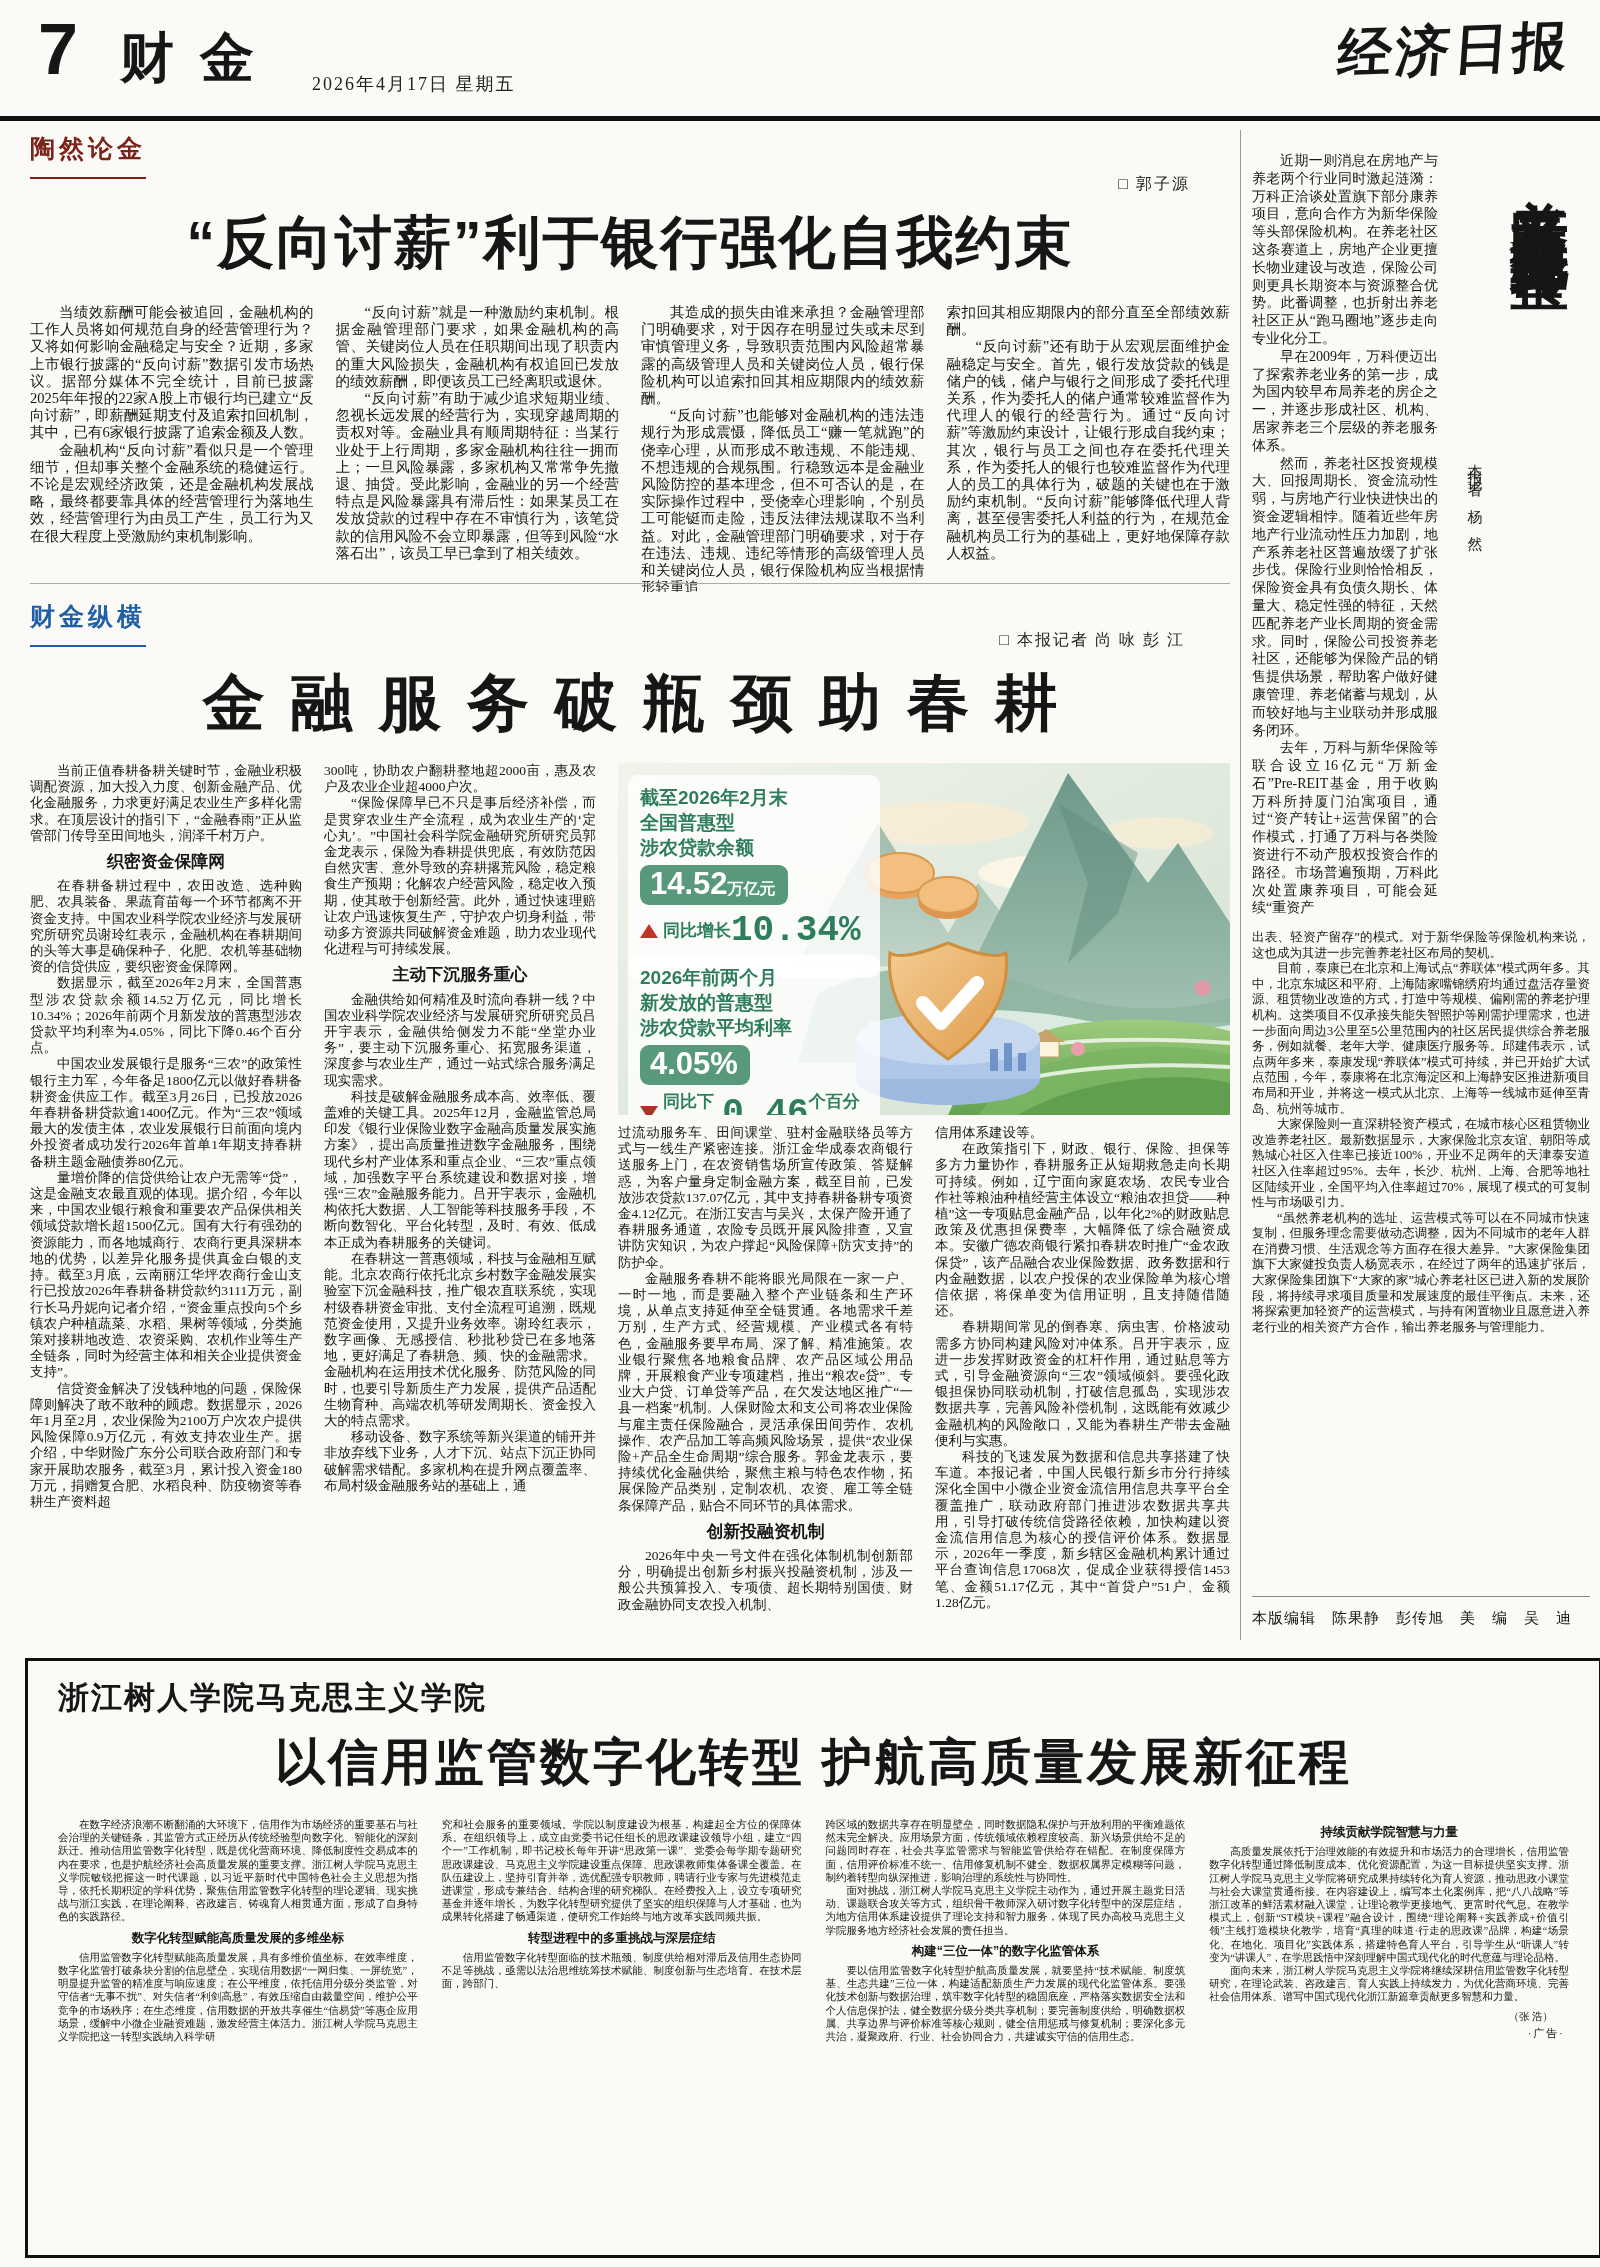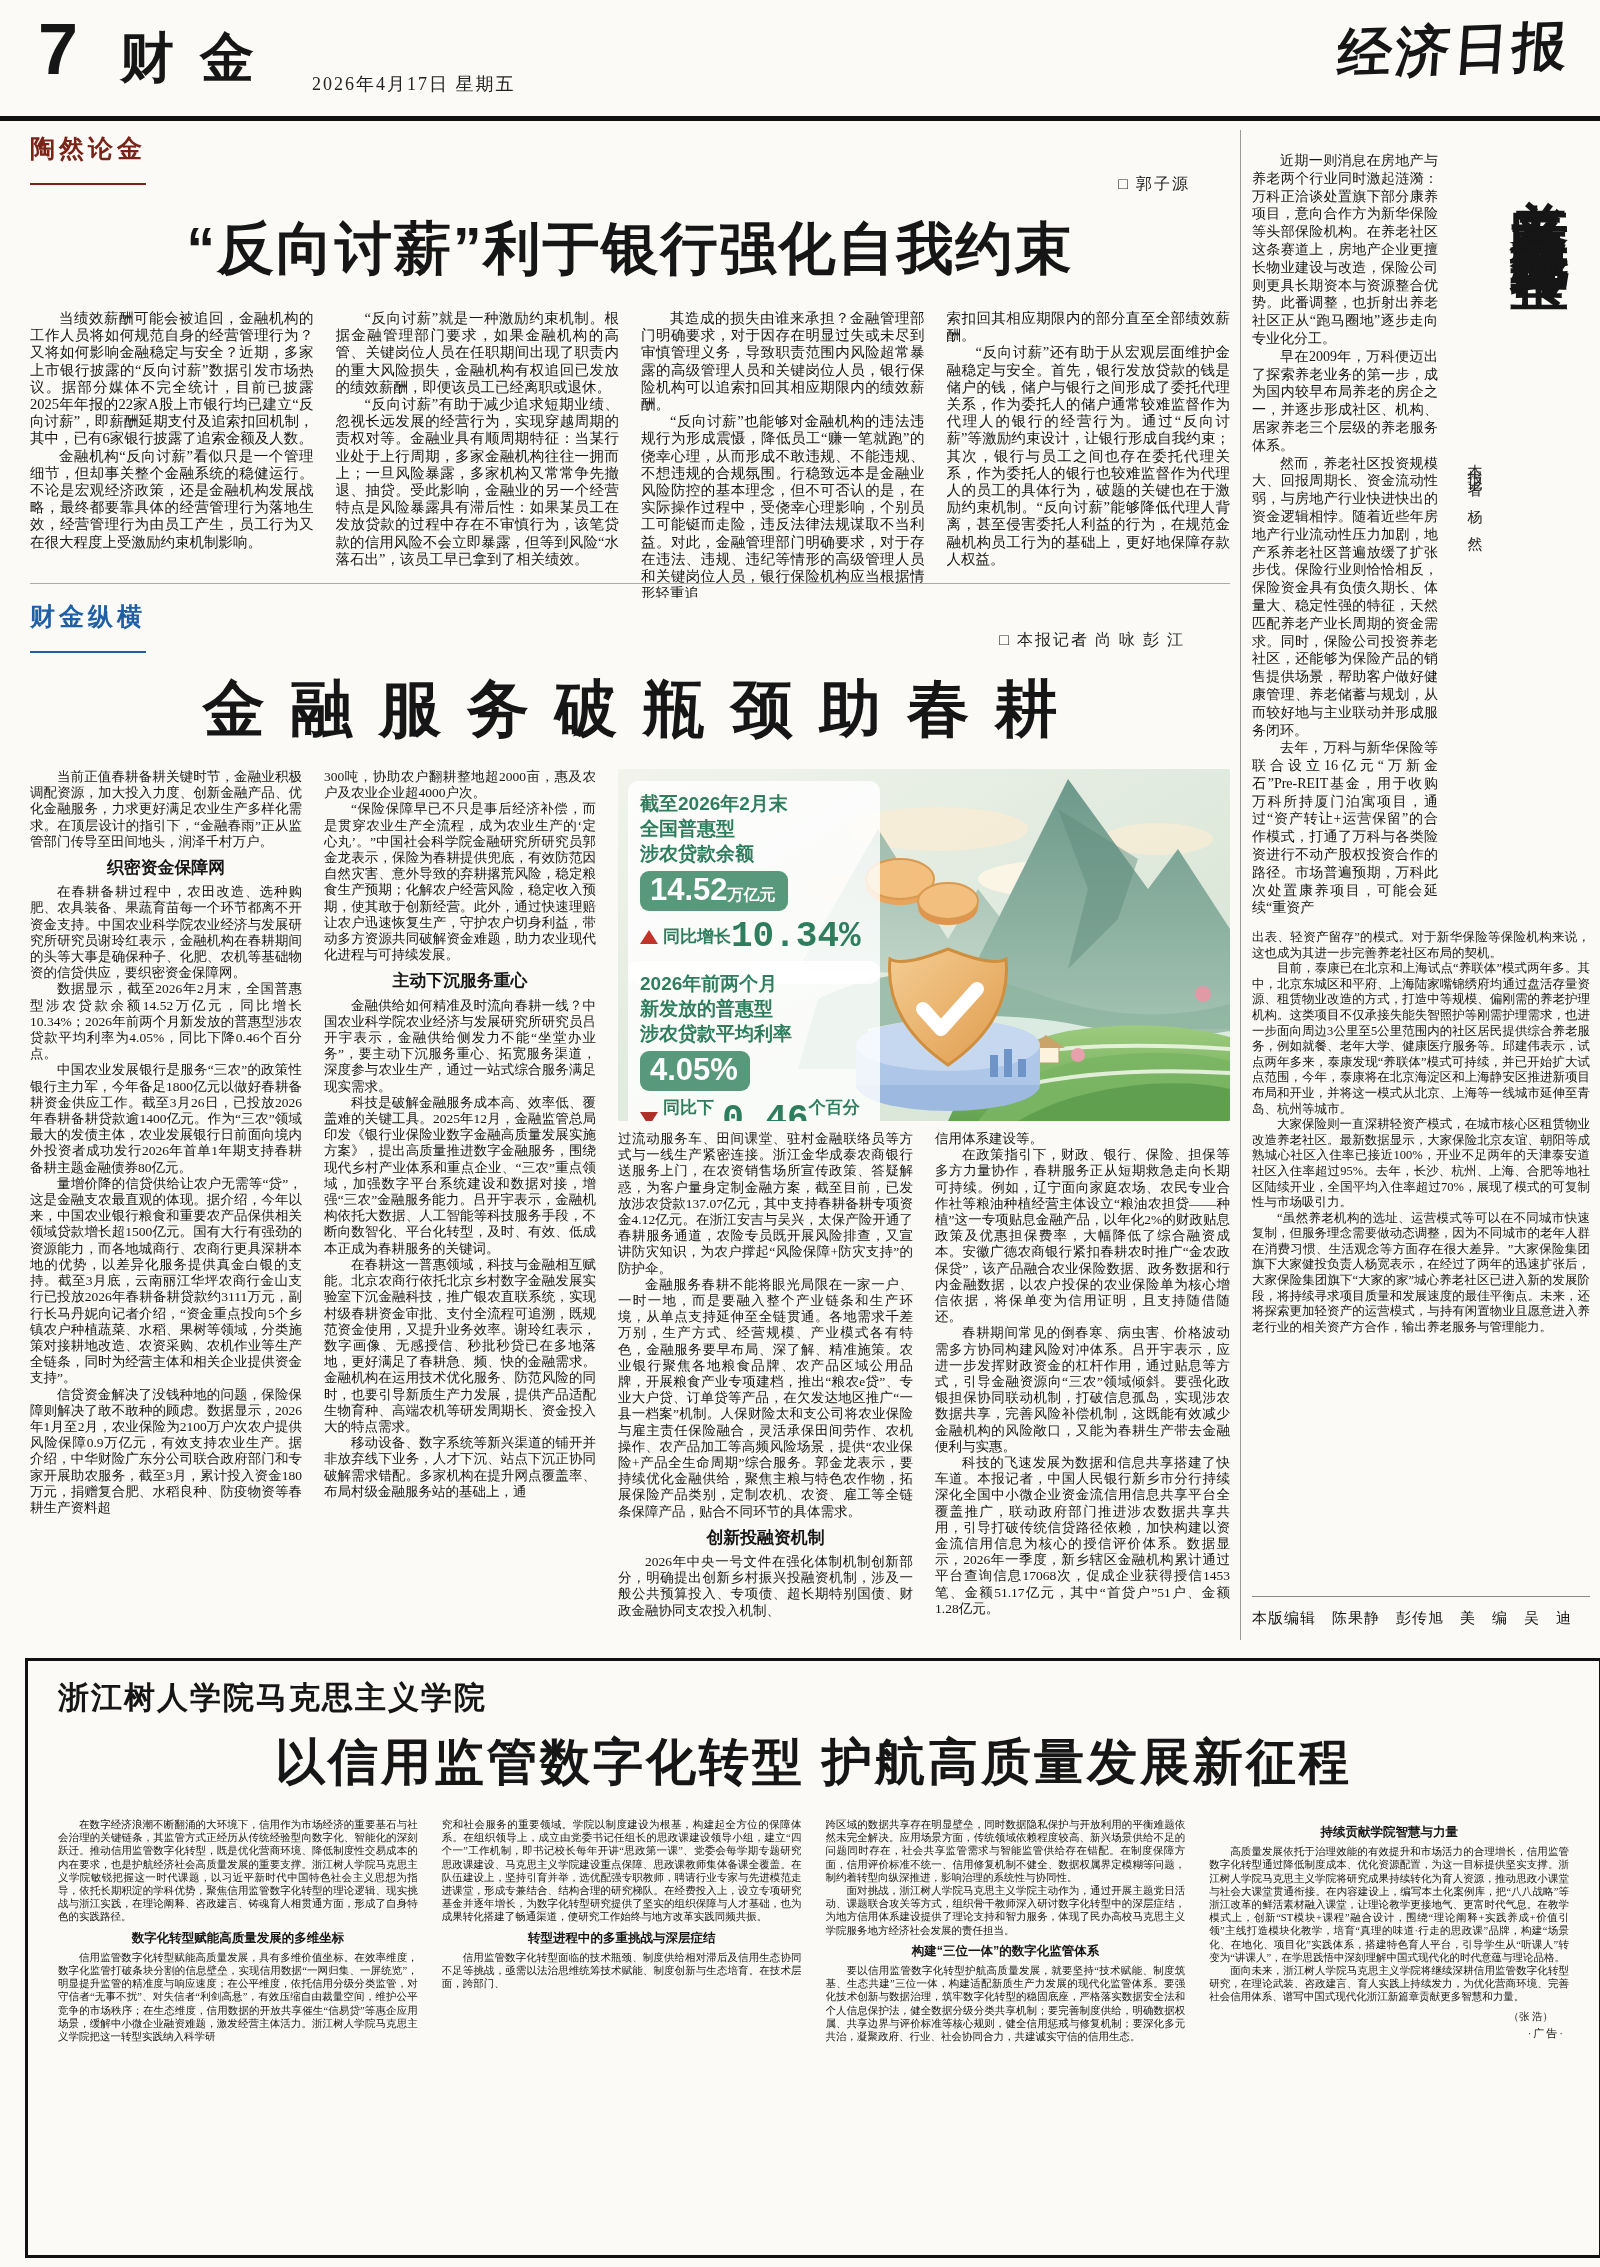--- a/index.html
+++ b/index.html
@@ -9,21 +9,21 @@
 
   
   .hdr { position:absolute; left:0; top:0; width:1600px; height:118px; }
   .hdr-pagenum { position:absolute; left:38px; top:8px; font-family:"Liberation Sans","DejaVu Sans",sans-serif; font-weight:900; font-size:72px; }
   .hdr-section { position:absolute; left:120px; top:22px; font-family:"Liberation Sans","DejaVu Sans",sans-serif; font-weight:900; font-size:54px; letter-spacing:26px; }
   .hdr-date { position:absolute; left:312px; top:72px; font-size:18px; letter-spacing:2px; color:#222; }
   .masthead { position:absolute; right:30px; top:14px; font-weight:900; font-size:54px; letter-spacing:4px; transform:skewX(-6deg) rotate(-2deg); font-family:"Liberation Serif","DejaVu Serif",serif; }
   .hdr-rule { position:absolute; left:0; top:116px; width:1600px; height:5px; background:#111; }
 
   
-  .col-label { font-family:"Liberation Sans","DejaVu Sans",sans-serif; font-weight:900; font-size:25px; letter-spacing:4px; display:inline-block; border-bottom:2px solid currentColor; padding-bottom:18px; }
+  .col-label { font-family:"Liberation Sans","DejaVu Sans",sans-serif; font-weight:900; font-size:25px; letter-spacing:4px; display:inline-block; border-bottom:2px solid currentColor; padding-bottom:12px; }
   .byline { font-size:16px; color:#222; letter-spacing:2px; }
   .para { text-indent:2em; text-align:justify; }
   .para.no-indent { text-indent:0; }
   .subhead { font-family:"Liberation Sans","DejaVu Sans",sans-serif; font-weight:900; text-align:center; margin:10px 0 8px 0; font-size:1.25em; }
   .vrule { position:absolute; width:1px; background:#999; }
   .hrule { position:absolute; height:1px; background:#aaa; }
 
   
   #a1 { position:absolute; left:30px; top:132px; width:1200px; }
   #a1-label { color:#7a2318; }

